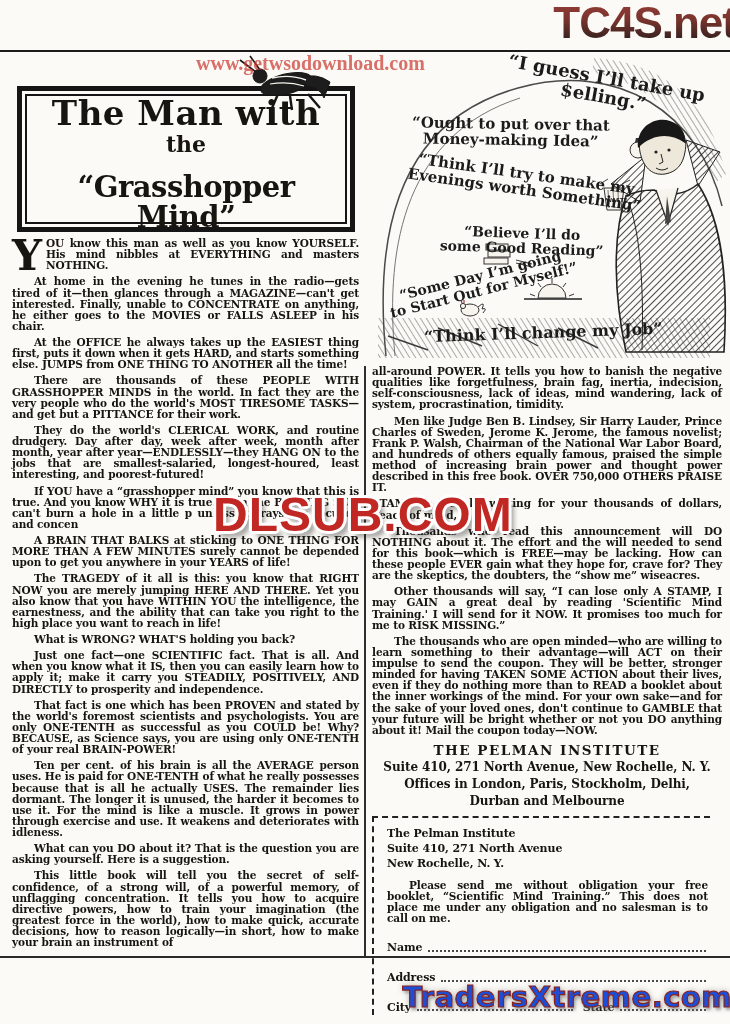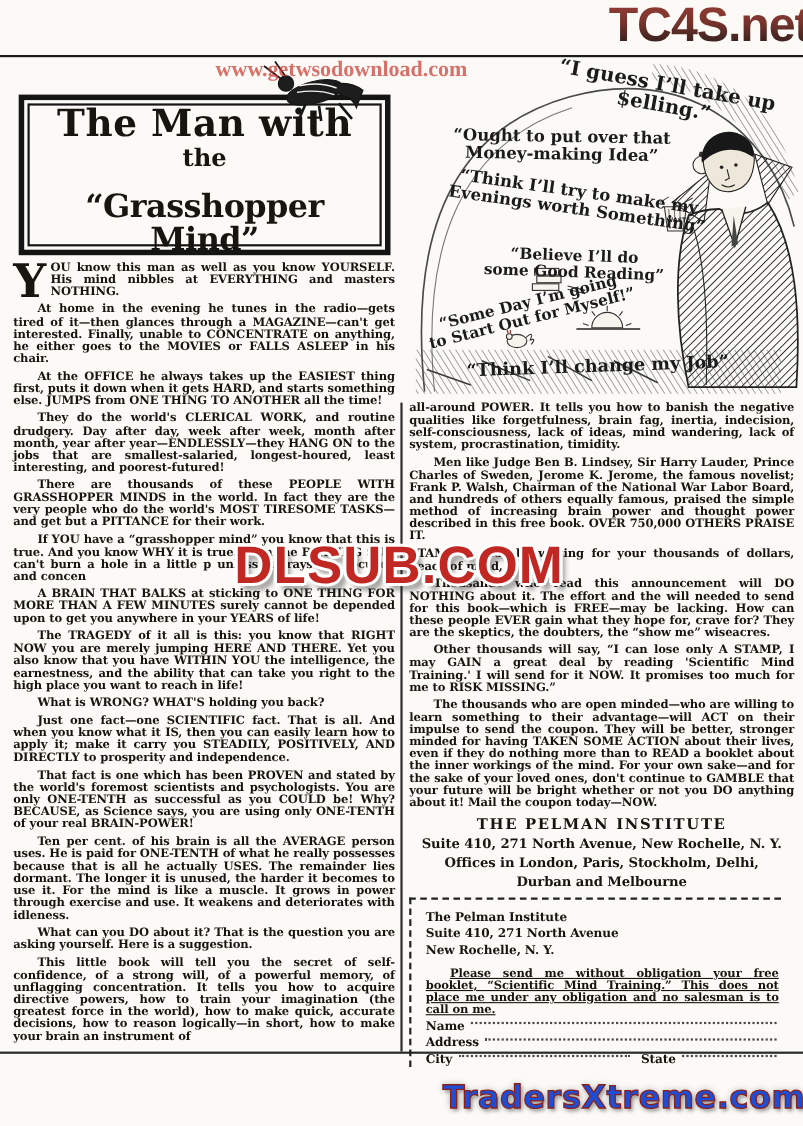--- a/index.html
+++ b/index.html
@@ -91,22 +91,22 @@
   .inst-heading { font-size:13.5px; font-weight:bold; letter-spacing:1.5px; }
   .inst-line    { font-size:12px;  font-weight:bold; margin-top:4px; }
 
   
   .coupon {
     margin-top:9px; margin-right:12px;
     border-top:2px dashed #222; border-left:2px dashed #222;
     padding:9px 2px 2px 13px;
   }
   .coupon-addr { font-size:11px; font-weight:bold; line-height:1.35; text-align:left; }
-  .coupon-body { font-size:10.5px; font-weight:bold; text-align:justify; text-indent:22px; margin-top:8px;text-decoration:underline; }
-  .field-row { display:flex; align-items:flex-start; margin-top:3px; font-size:11px; font-weight:bold; }
+  .coupon-body { font-size:10.5px; font-weight:bold; text-align:justify; text-indent:22px; margin-top:8px; }
+  .field-row { display:flex; align-items:flex-end; margin-top:18px; font-size:11px; font-weight:bold; }
   .dotted { flex:1; border-bottom:2px dotted #4a4a4a; margin:0 2px 2px 6px; height:2px; }
   .dotted.short { flex:0.55; }
   .state-label { margin-left:8px; }
 </style>
 </head>
 <body>
 
 <div class="page">
 
   <div class="top-rule"></div>
@@ -216,22 +216,22 @@
 some Good Reading”</div>
     <div class="thought t5">“Some Day I’m going
 to Start Out for Myself!”</div>
     <div class="thought t6">“Think I’ll change my Job”</div>
   </div>
 
   <div class="col col-left">
     <p class="no-indent"><span class="dropcap">Y</span><span>OU know this man as well as you know YOURSELF. His mind nibbles at EVERYTHING and masters NOTHING.</span></p>
     <p>At home in the evening he tunes in the radio—gets tired of it—then glances through a MAGAZINE—can't get interested. Finally, unable to CONCENTRATE on anything, he either goes to the MOVIES or FALLS ASLEEP in his chair.</p>
     <p>At the OFFICE he always takes up the EASIEST thing first, puts it down when it gets HARD, and starts something else. JUMPS from ONE THING TO ANOTHER all the time!</p>
+    <p>There are thousands of these PEOPLE WITH GRASSHOPPER MINDS in the world. In fact they are the very people who do the world's MOST TIRESOME TASKS—and get but a PITTANCE for their work.</p>
     <p>They do the world's CLERICAL WORK, and routine drudgery. Day after day, week after week, month after month, year after year—ENDLESSLY—they HANG ON to the jobs that are smallest-salaried, longest-houred, least interesting, and poorest-futured!</p>
-    <p>There are thousands of these PEOPLE WITH GRASSHOPPER MINDS in the world. In fact they are the very people who do the world's MOST TIRESOME TASKS—and get but a PITTANCE for their work.</p>
     <p>If YOU have a “grasshopper mind” you know that this is true. And you know WHY it is true. Even the BLAZING SUN can't burn a hole in a little p unless its rays are focused and concen</p>
     <p>A BRAIN THAT BALKS at sticking to ONE THING FOR MORE THAN A FEW MINUTES surely cannot be depended upon to get you anywhere in your YEARS of life!</p>
     <p>The TRAGEDY of it all is this: you know that RIGHT NOW you are merely jumping HERE AND THERE. Yet you also know that you have WITHIN YOU the intelligence, the earnestness, and the ability that can take you right to the high place you want to reach in life!</p>
     <p>What is WRONG?  WHAT'S holding you back?</p>
     <p>Just one fact—one SCIENTIFIC fact. That is all. And when you know what it IS, then you can easily learn how to apply it; make it carry you STEADILY, POSITIVELY, AND DIRECTLY to prosperity and independence.</p>
     <p>That fact is one which has been PROVEN and stated by the world's foremost scientists and psychologists. You are only ONE-TENTH as successful as you COULD be! Why? BECAUSE, as Science says, you are using only ONE-TENTH of your real BRAIN-POWER!</p>
     <p>Ten per cent. of his brain is all the AVERAGE person uses. He is paid for ONE-TENTH of what he really possesses because that is all he actually USES. The remainder lies dormant. The longer it is unused, the harder it becomes to use it. For the mind is like a muscle. It grows in power through exercise and use. It weakens and deteriorates with idleness.</p>
     <p>What can you DO about it? That is the question you are asking yourself. Here is a suggestion.</p>
     <p>This little book will tell you the secret of self-confidence, of a strong will, of a powerful memory, of unflagging concentration. It tells you how to acquire directive powers, how to train your imagination (the greatest force in the world), how to make quick, accurate decisions, how to reason logically—in short, how to make your brain an instrument of</p>
   </div>

